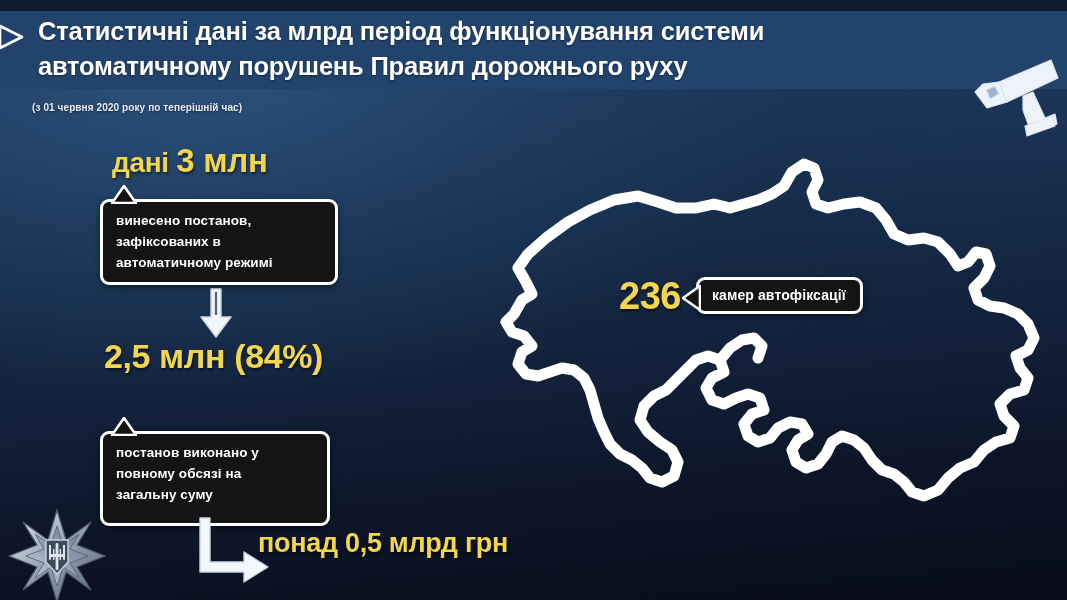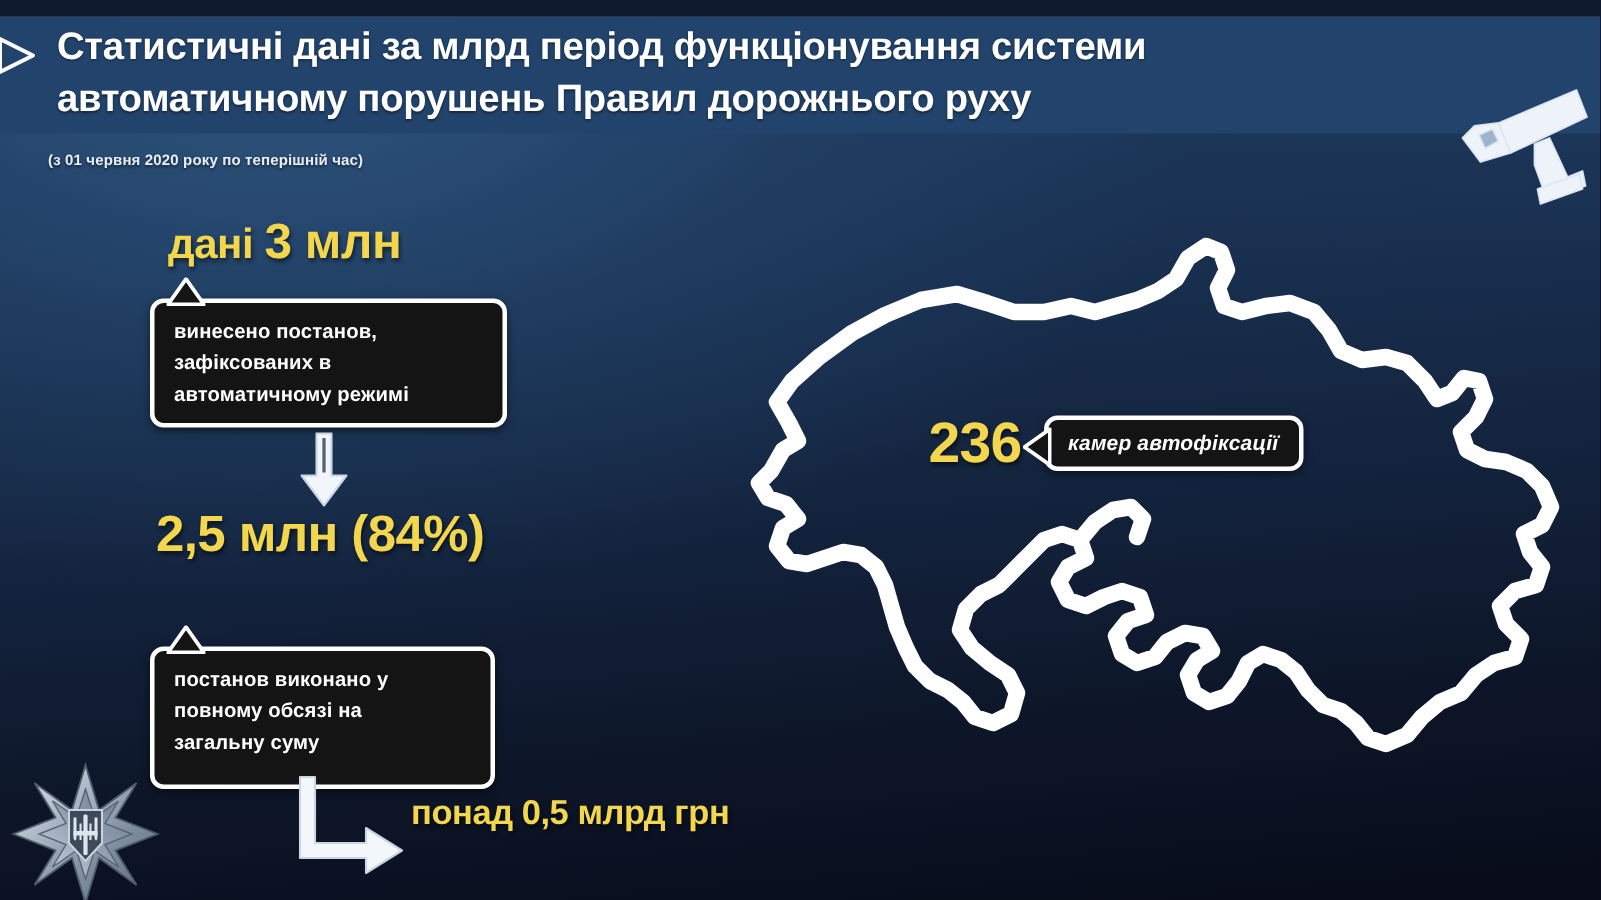--- a/index.html
+++ b/index.html
@@ -70,21 +70,21 @@
     font-weight: bold;
     white-space: nowrap;
     text-shadow: 1px 2px 3px rgba(0,0,0,0.55);
   }
   #stat1 { left: 112px; top: 142px; font-size: 28px; letter-spacing: -0.3px; }
   #stat1 .big { font-size: 33px; text-align: right; }
 
   #stat2 { left: 104px; top: 341px; font-size: 26px; line-height: 31px; }
   #stat2 .l2 { display: block; font-size: 34px; letter-spacing: -0.4px; }
 
-  #stat3 { left: 274px; top: 528px; font-size: 23px; letter-spacing: -0.3px; }
+  #stat3 { left: 258px; top: 528px; font-size: 27px; letter-spacing: -0.3px; }
 
   #stat-map {
     left: 591px; top: 275px; font-size: 38px; letter-spacing: -0.5px; margin-left: 28px;
   }
 
   
   .callout {
     position: absolute;
     background: #141414;
     border: 3px solid #ffffff;
@@ -104,21 +104,21 @@
 
   
   .notch-up { position: absolute; left: 8px; top: -17px; width: 26px; height: 19px; }
 
   
   #callout-map {
     left: 696px; top: 277px; height: 37px;
     padding: 0 14px 0 13px;
     display: flex; align-items: center;
   }
-  #callout-map .callout-text { font-size: 14px; line-height: 17px; white-space: nowrap; font-style: italic; }
+  #callout-map .callout-text { font-size: 14px; line-height: 17px; white-space: nowrap; }
   .notch-left { position: absolute; left: -17px; top: 5px; width: 19px; height: 26px; }
 
   
   .arrow-down { position: absolute; left: 198px; top: 287px; width: 36px; height: 52px; }
   .arrow-elbow { position: absolute; left: 196px; top: 516px; width: 76px; height: 68px; }
 
   
   .map { position: absolute; left: 462px; top: 142px; width: 600px; height: 400px; }
 
   

